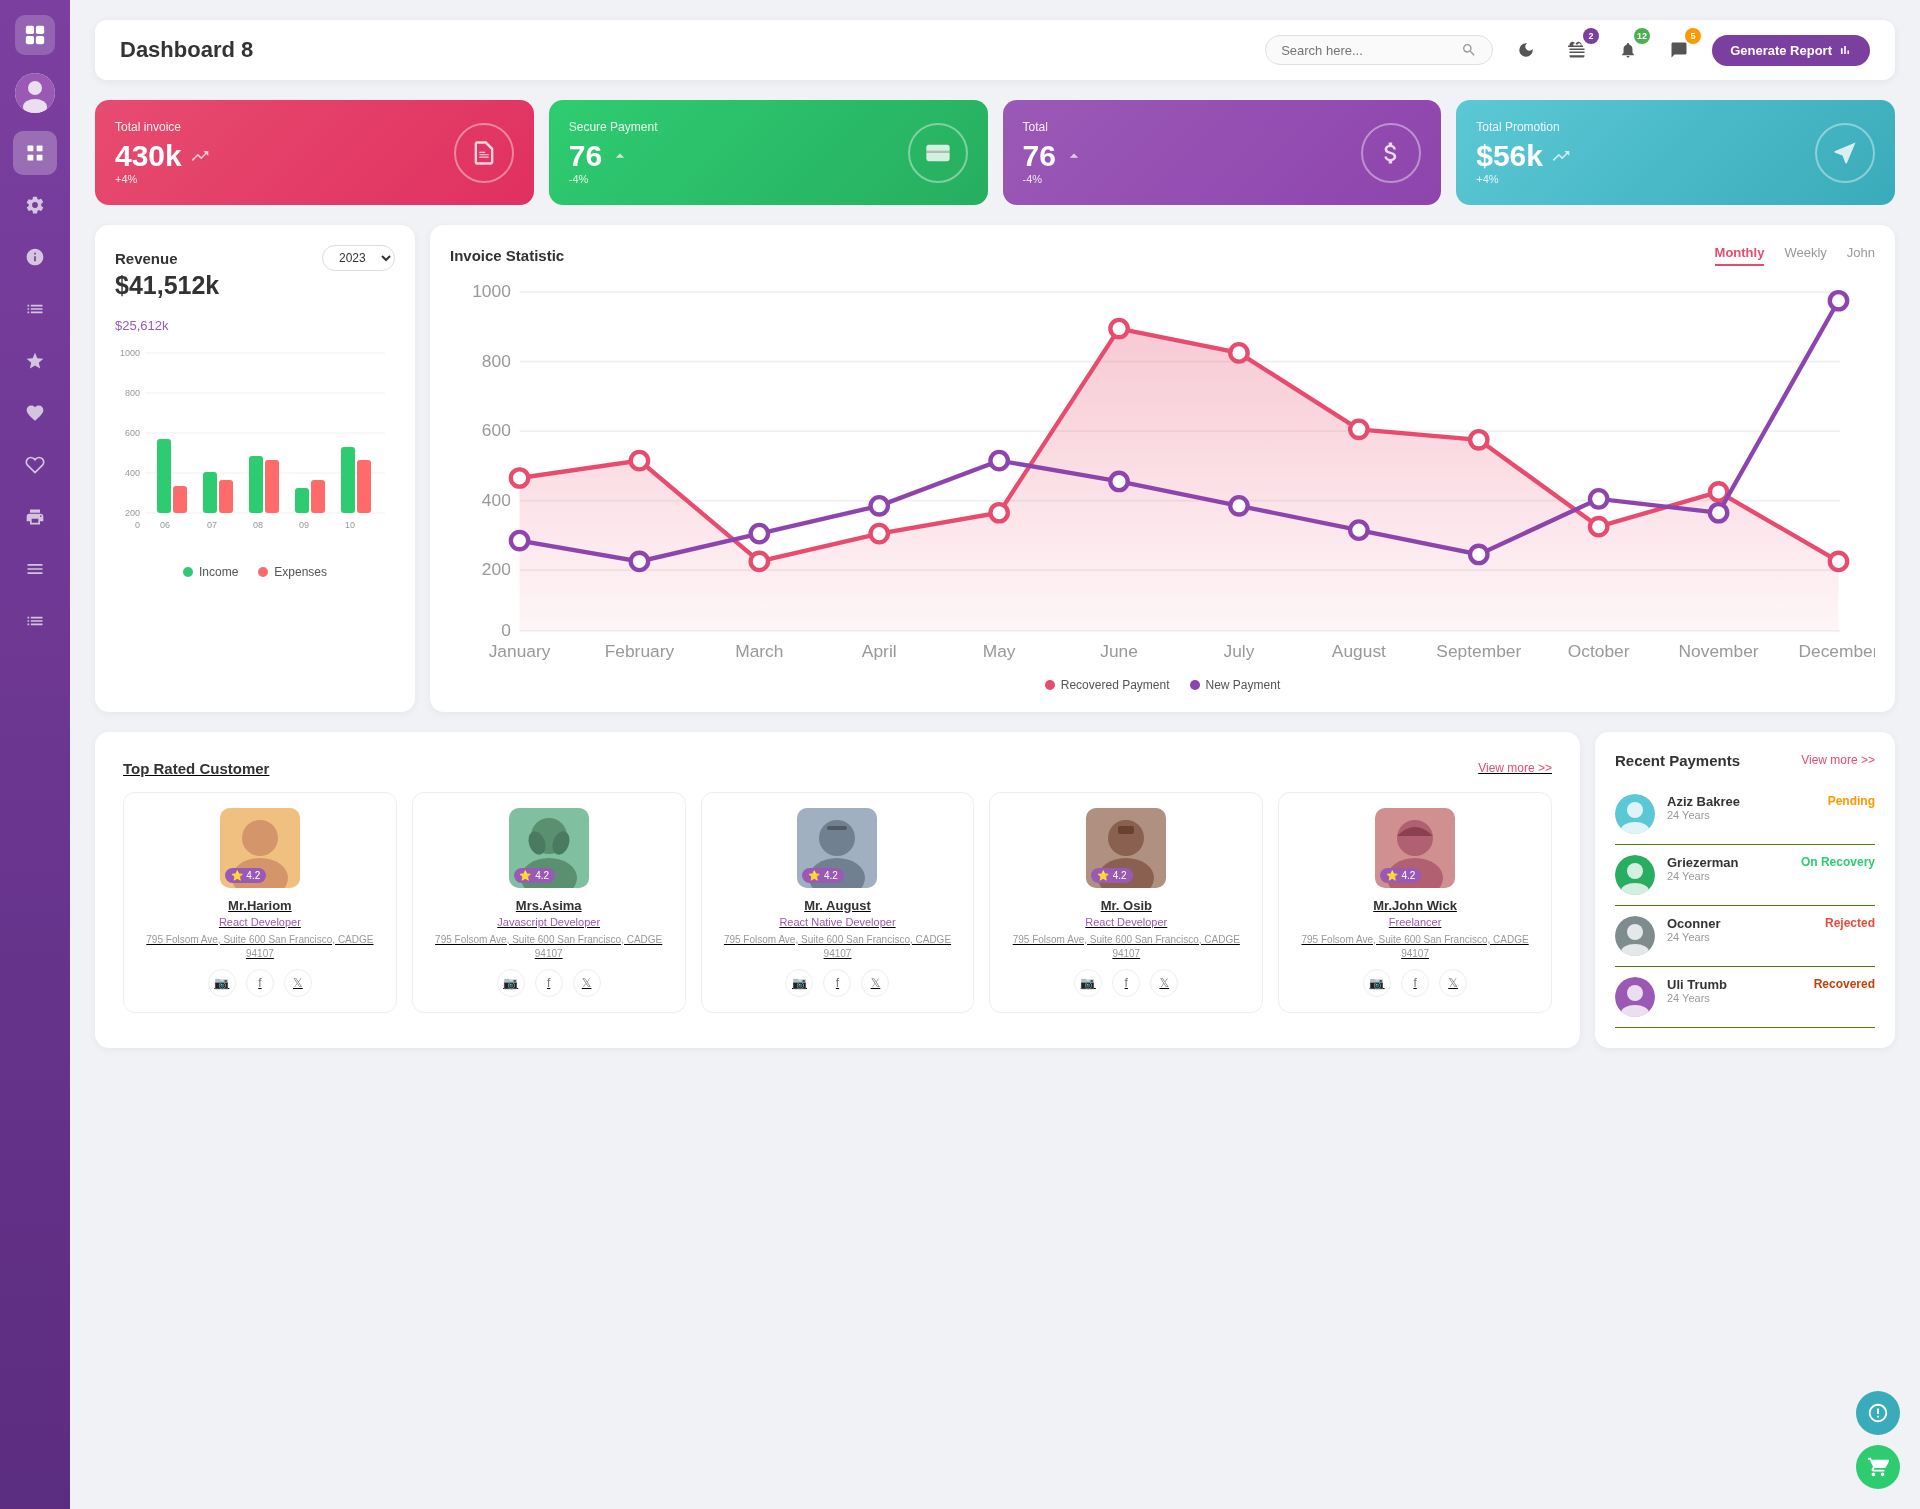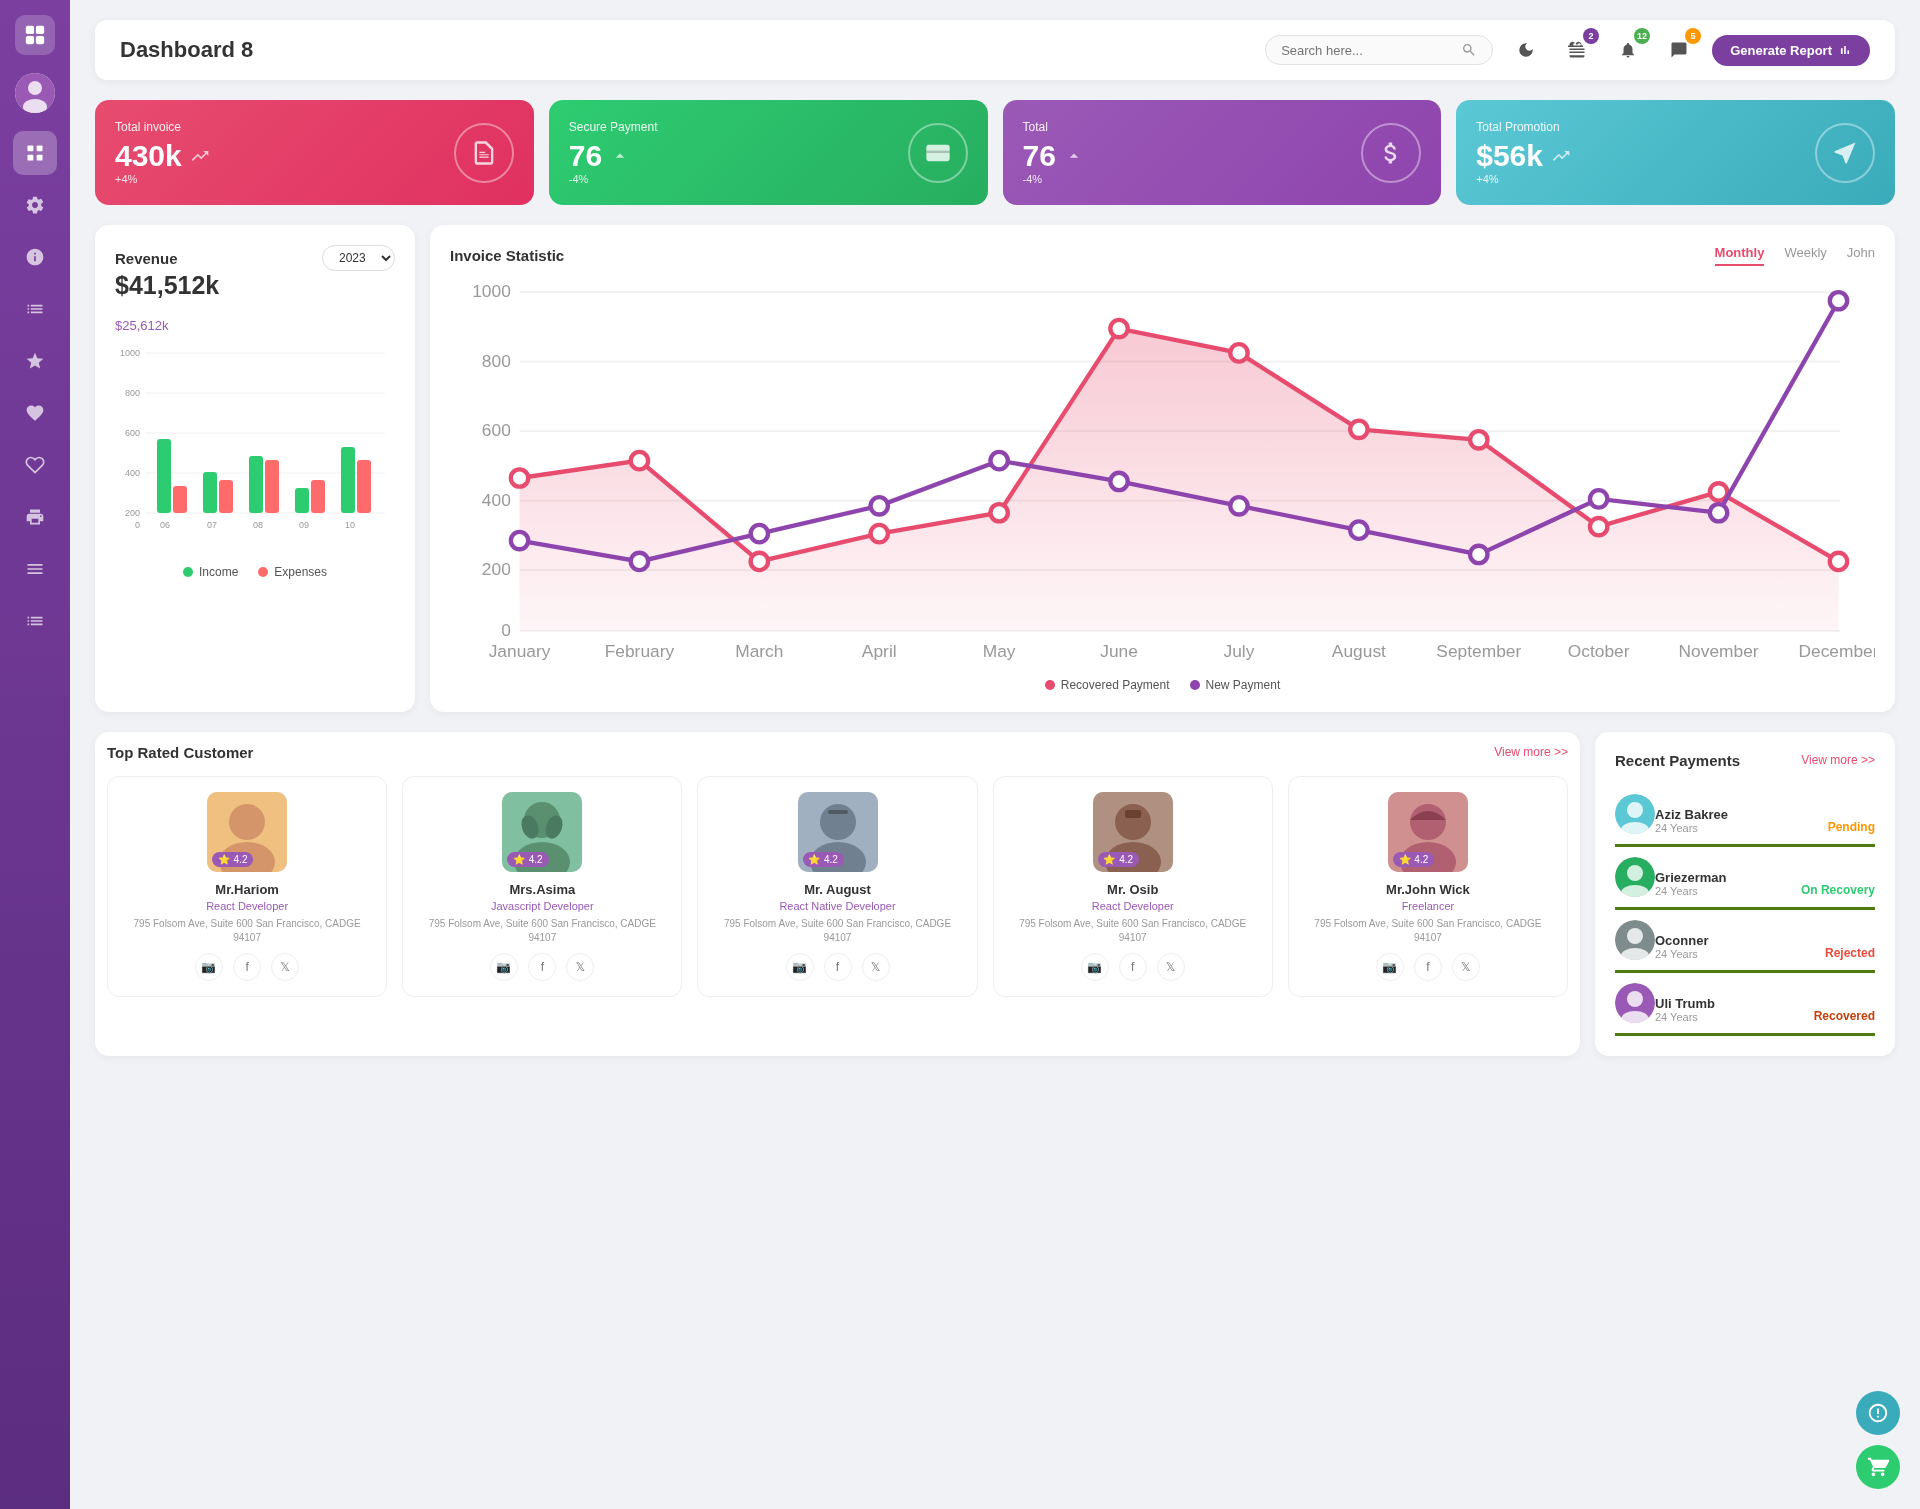--- a/index.html
+++ b/index.html
@@ -162,21 +162,21 @@
     .line-chart-tabs { display: flex; gap: 20px; }
     .line-tab { font-size: 13px; color: #999; cursor: pointer; padding-bottom: 4px; }
     .line-tab.active { color: #e74c6f; border-bottom: 2px solid #e74c6f; font-weight: 600; }
 
     
     .bottom-row {
       display: grid;
       grid-template-columns: 1fr 300px;
       gap: 15px;
     }
-    .customers-card { background: white; border-radius: 14px; padding: 12px; box-shadow: 0 2px 8px rgba(0,0,0,0.05); }
+    .customers-card { background: white; border-radius: 14px; padding: 28px; box-shadow: 0 2px 8px rgba(0,0,0,0.05); text-decoration: underline; }
     .customers-header { display: flex; justify-content: space-between; align-items: center; margin-bottom: 15px; }
     .view-more { color: #e74c6f; font-size: 12px; cursor: pointer; }
     .customers-grid { display: flex; gap: 15px; }
     .customer-card {
       flex: 1;
       border: 1px solid #eee;
       border-radius: 12px;
       padding: 15px;
       text-align: center;
     }
@@ -196,21 +196,21 @@
     }
     .customer-name { font-size: 13px; font-weight: 700; color: #333; margin-bottom: 3px; }
     .customer-role { font-size: 11px; color: #9b59b6; margin-bottom: 5px; }
     .customer-address { font-size: 10px; color: #999; margin-bottom: 8px; line-height: 1.4; }
     .customer-socials { display: flex; justify-content: center; gap: 10px; }
     .social-icon { width: 28px; height: 28px; border-radius: 50%; border: 1px solid #eee; display: flex; align-items: center; justify-content: center; font-size: 12px; color: #777; cursor: pointer; }
 
     
     .payments-card { background: white; border-radius: 14px; padding: 20px; box-shadow: 0 2px 8px rgba(0,0,0,0.05); }
     .payments-header { display: flex; justify-content: space-between; align-items: center; margin-bottom: 15px; }
-    .payment-item { display: flex; align-items: flex-end; padding: 10px 0; border-bottom: 3px solid #4d7c0f; }
+    .payment-item { display: flex; align-items: flex-start; gap: 12px; padding: 10px 0; border-bottom: 1px solid #4d7c0f; }
     .payment-avatar { width: 40px; height: 40px; border-radius: 50%; background: #ddd; overflow: hidden; flex-shrink: 0; }
     .payment-info { flex: 1; }
     .payment-name { font-size: 13px; font-weight: 700; color: #333; }
     .payment-age { font-size: 11px; color: #999; }
     .payment-status { font-size: 12px; font-weight: 600; }
     .status-pending { color: #ff9800; }
     .status-recovery { color: #2ecc71; }
     .status-rejected { color: #e74c3c; }
     .status-recovered { color: #c2410c; }
 

